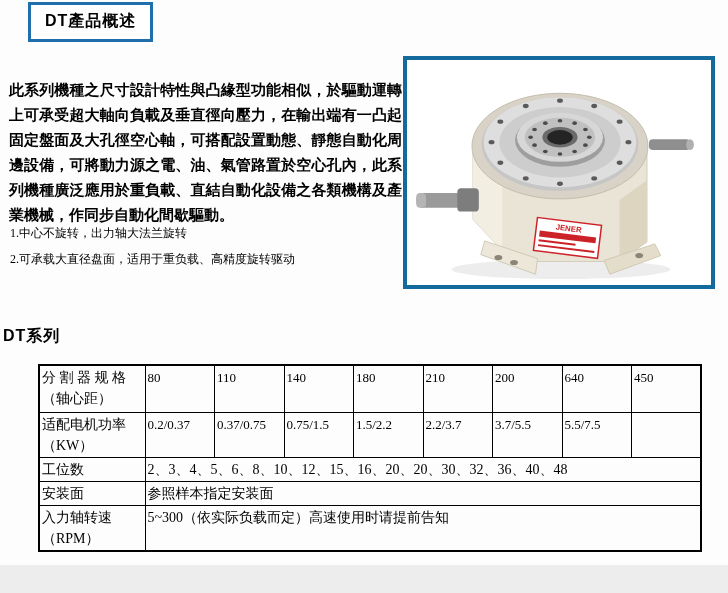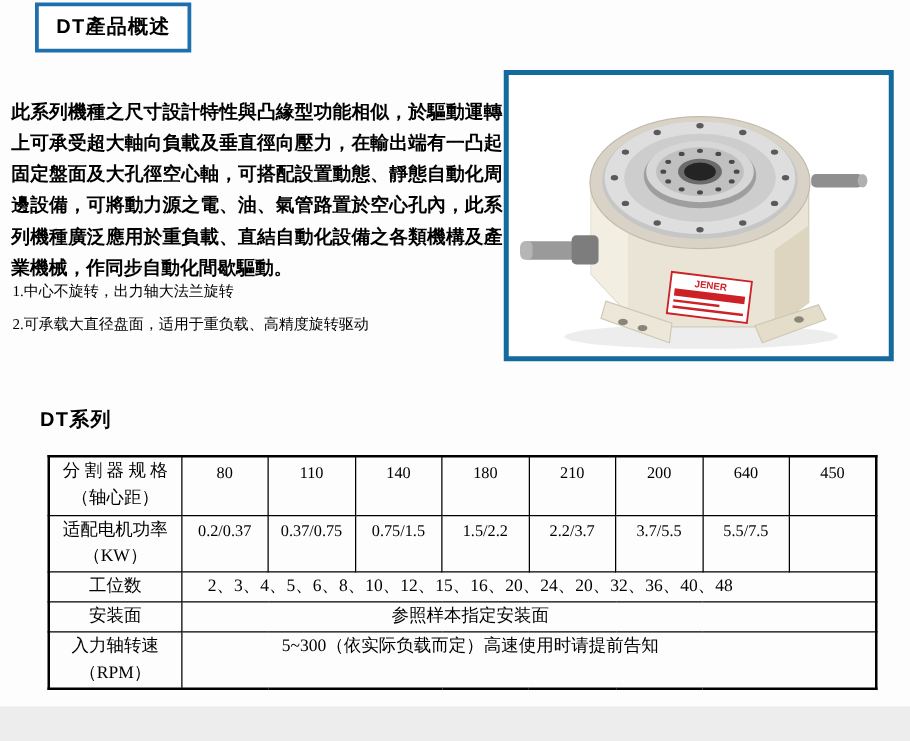--- a/index.html
+++ b/index.html
@@ -33,36 +33,35 @@
     font-size: 12px; line-height: 26px;
   }
   .image-box {
     position: absolute; left: 403px; top: 56px;
     width: 312px; height: 233px;
     border: 4px solid #136a9d;
     background: #fff;
     display: flex; align-items: center; justify-content: center;
   }
   .series-title {
-    position: absolute; left: 32px; top: 326px;
+    position: absolute; left: 3px; top: 326px;
     font-size: 16px; font-weight: bold;
     letter-spacing: 1px;
   }
   table.spec-table {
     position: absolute; left: 38px; top: 364px;
     width: 662px;
     border-collapse: collapse;
     table-layout: fixed;
     border: 2px solid #000;
     font-family: "Liberation Serif", serif;
     font-size: 14px;
   }
   .spec-table td {
     border: 1px solid #000;
-    text-align: center;
     vertical-align: top;
     line-height: 21px;
     padding: 1px 2px;
     overflow: hidden;
     white-space: nowrap;
   }
   .spec-table tr.r1 { height: 47px; }
   .spec-table tr.r2 { height: 44px; }
   .spec-table tr.r3 { height: 21px; }
   .spec-table tr.r4 { height: 20px; }
@@ -194,21 +193,21 @@
     <td class="num">0.37/0.75</td>
     <td class="num">0.75/1.5</td>
     <td class="num">1.5/2.2</td>
     <td class="num">2.2/3.7</td>
     <td class="num">3.7/5.5</td>
     <td class="num">5.5/7.5</td>
     <td class="num"></td>
   </tr>
   <tr class="r3">
     <td>工位数</td>
-    <td class="span-cell" colspan="8">2、3、4、5、6、8、10、12、15、16、20、24、20、32、36、40、48</td>
+    <td class="span-cell" colspan="8">2、3、4、5、6、8、10、12、15、16、20、20、30、32、36、40、48</td>
   </tr>
   <tr class="r4">
     <td>安装面</td>
     <td class="span-cell" colspan="8">参照样本指定安装面</td>
   </tr>
   <tr class="r5">
     <td>
       <span>入力轴转速</span>
       <span class="label2">（RPM）</span>
     </td>

